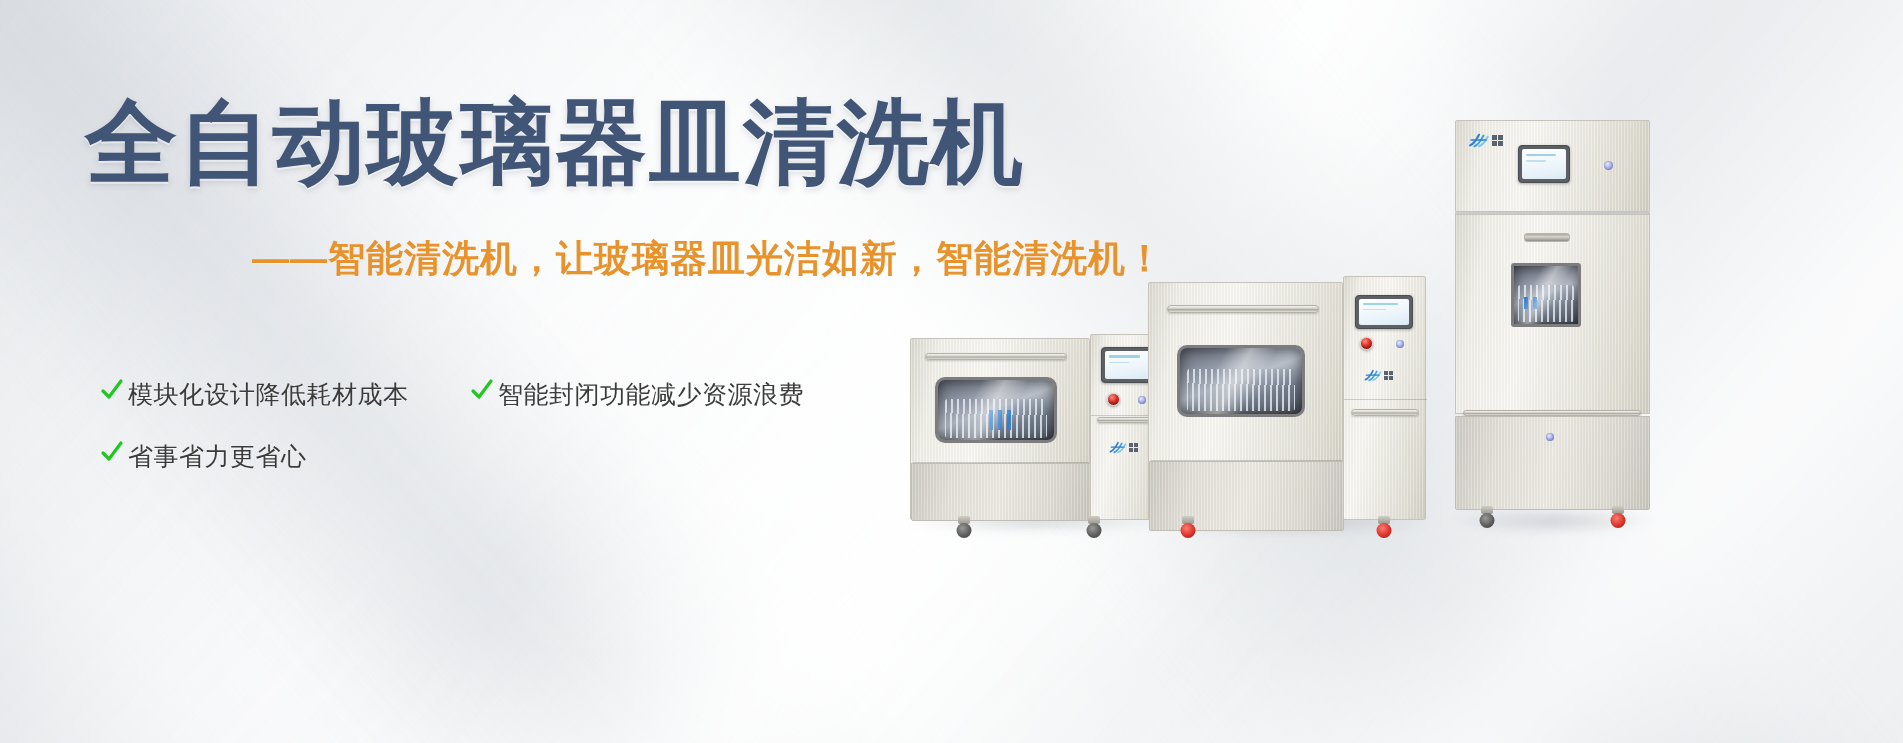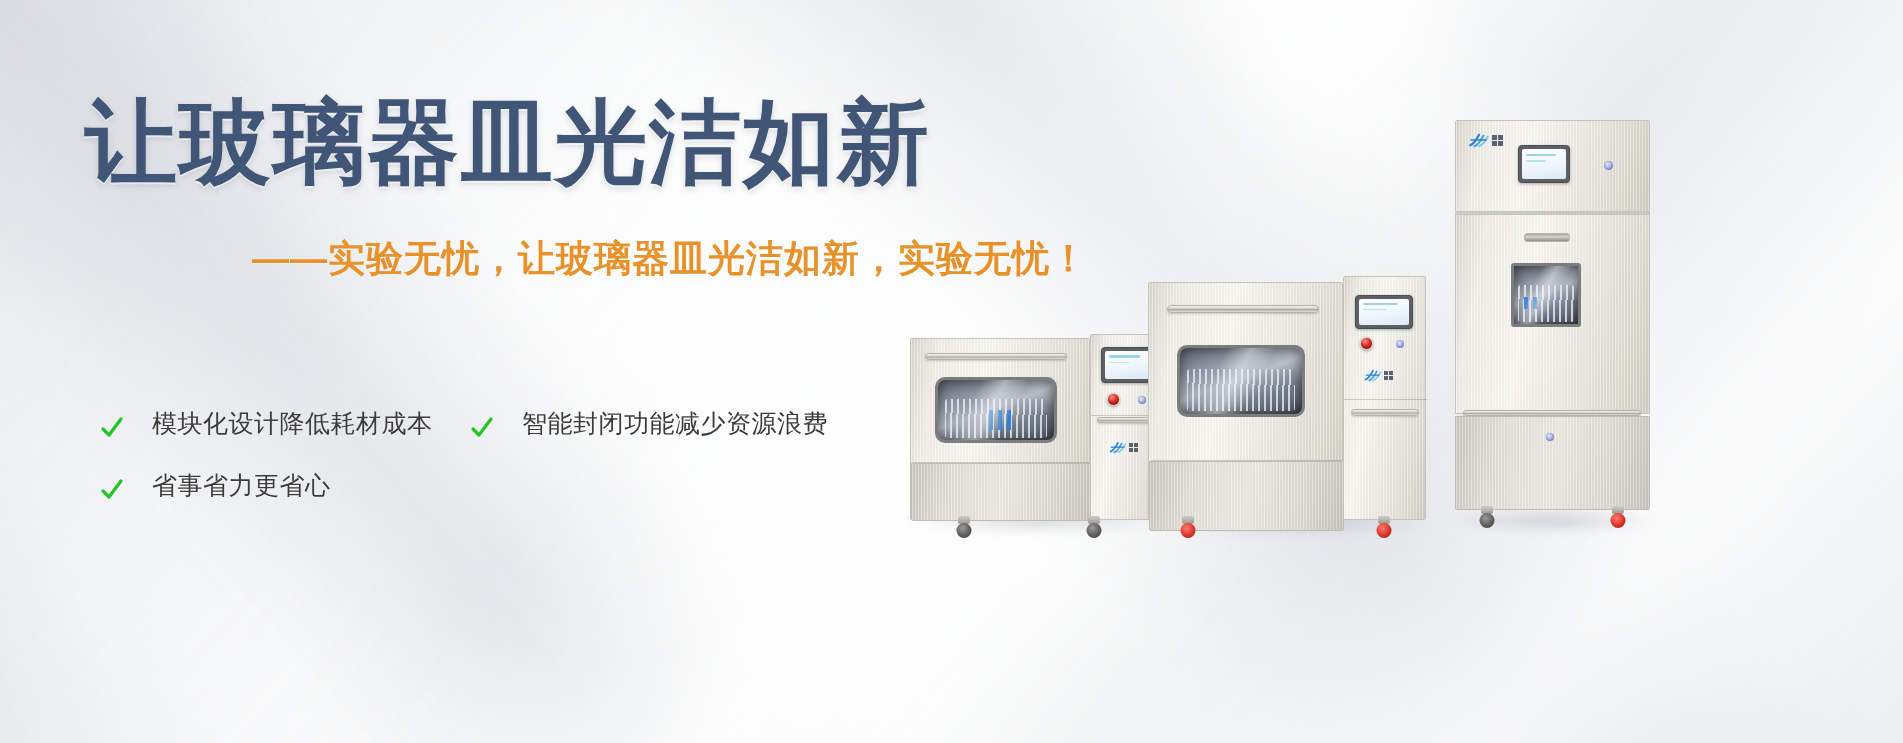--- a/index.html
+++ b/index.html
@@ -79,21 +79,21 @@
 
   .features{
     position:absolute; left:100px; top:378px;
     width:880px;
     display:grid;
     grid-template-columns:370px 420px;
     grid-auto-rows:62px;
     row-gap:0; column-gap:0;
   }
   .feature{
-    display:flex; align-items:flex-end; gap:28px;
+    display:flex; align-items:flex-start; gap:4px;
     height:62px;
   }
   .check{
     width:24px; height:24px; flex:none;
     position:relative;
   }
   .check svg{ display:block; }
   .feature-label{
     font-size:25px; color:#3b3b3b; letter-spacing:.5px;
     white-space:nowrap;
@@ -228,23 +228,23 @@
   <div class="bg-band band-f"></div>
   <div class="bg-band band-a"></div>
   <div class="bg-band band-b"></div>
   <div class="bg-band band-c"></div>
   <div class="bg-band band-d"></div>
   <div class="bg-band band-e"></div>
   <div class="bg-vignette"></div>
 
   <div class="copy">
 
-    <div class="headline">让玻璃器皿光洁如新</div>
-
-    <div class="subhead">——实验无忧，让玻璃器皿光洁如新，实验无忧！</div>
+    <div class="headline">全自动玻璃器皿清洗机</div>
+
+    <div class="subhead">——智能清洗机，让玻璃器皿光洁如新，智能清洗机！</div>
 
     <div class="features">
 
       <div class="feature">
         <span class="check">
           <svg width="24" height="24" viewBox="0 0 24 24">
             <path d="M3 13 L9 19 L21 3" fill="none" stroke="#22c522" stroke-width="3.2" stroke-linecap="round" stroke-linejoin="round"></path>
           </svg>
         </span>
         <span class="feature-label">模块化设计降低耗材成本</span>

